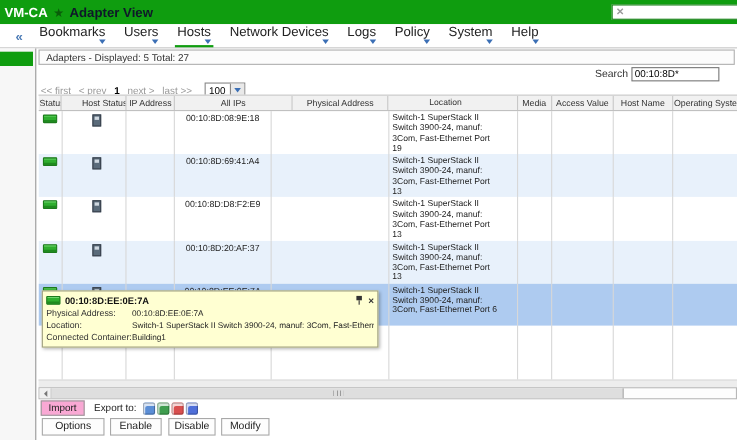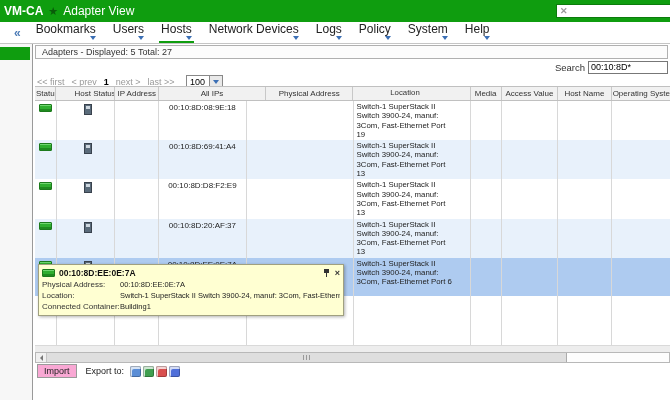--- a/index.html
+++ b/index.html
@@ -4,38 +4,38 @@
 <style>
   * { margin:0; padding:0; box-sizing:border-box; }
   html,body { width:670px; height:400px; }
   body { font-family:"Liberation Sans", sans-serif; background:#fff; overflow:hidden; }
   .frame { position:relative; width:670px; height:400px; background:#fff; overflow:hidden; }
 
   
   .titlebar { position:absolute; left:0; top:0; width:670px; height:22px; background:#0F9D0F; display:flex; align-items:center; padding-left:4px; }
   .titlebar .app { color:#fff; font-size:12px; font-weight:bold; }
   .titlebar .star { color:#0a5c0a; font-size:11px; margin:0 5px; }
-  .titlebar .view { color:#ffffff; font-size:12px; font-weight:normal; }
+  .titlebar .view { color:#0f172a; font-size:12px; font-weight:bold; }
   .tb-input { position:absolute; left:556px; top:4px; width:120px; height:14px; background:#fff; border:1px solid #0b7c0b; display:flex; align-items:center; padding-left:3px; }
   .tb-input .clear { color:#9a9a9a; font-size:9px; font-weight:bold; line-height:1; }
 
   
   .menubar { position:absolute; left:0; top:22px; width:670px; height:22px; background:#fff; border-bottom:1px solid #c5c5c5; display:flex; align-items:stretch; }
   .collapse { color:#4a7ab5; font-size:12px; font-weight:bold; margin-left:14px; align-self:center; cursor:default; }
   .menu-item { display:flex; align-items:flex-end; margin-left:13px; padding:0 2px; font-size:12px; color:#222; border-bottom:2px solid transparent; cursor:default;flex-direction:column; }
   .menu-item.active { border-bottom:2px solid #0F9D0F; }
   .tri { display:inline-block; width:0; height:0; border-left:3.5px solid transparent; border-right:3.5px solid transparent; border-top:4px solid #3b6fb5; margin-left:4px; }
 
   
   .sidebar { position:absolute; left:0; top:44px; width:33px; height:356px; background:#f7f7f7; border-right:1px solid #9a9a9a; }
   .sidebar .green-block { margin-top:3px; width:30px; height:13px; background:#0F9D0F; }
 
   
   .summary-bar { position:absolute; left:35px; top:45px; width:633px; height:14px; border:1px solid #b0b0b0; background:#fcfcfc; font-size:9px; color:#333; line-height:12px; padding-left:6px; }
-  .search-row { position:absolute; right:2px; top:60px; height:14px; display:flex; align-items:center; }
+  .search-row { position:absolute; right:16px; top:60px; height:14px; display:flex; align-items:center; }
   .search-row .lbl { font-size:9.5px; color:#333; margin-right:3px; }
   .search-row input { width:80px; height:13px; border:1px solid #777; font-size:9px; font-family:"Liberation Sans",sans-serif; padding:0 2px; }
   .pag-row { position:absolute; left:37px; top:75px; height:14px; display:flex; align-items:center; font-size:9px; color:#999; }
   .pag-row .pag-link { margin-right:7px; cursor:default; }
   .pag-row .pag-cur { margin-right:7px; color:#000; font-weight:bold; }
   .pagesize { display:flex; margin-left:4px; border:1px solid #888; height:14px; background:#fff; }
   .pagesize .val { width:22px; font-size:9px; color:#000; text-align:center; line-height:12px; }
   .pagesize .arrow { width:13px; background:#e9e9e9; border-left:1px solid #888; display:flex; align-items:center; justify-content:center; }
   .pagesize .arrow .tri { margin:0; }
 
@@ -274,20 +274,26 @@
 
   <div class="import-row">
     <button class="btn">Import</button>
     <span class="export-lbl">Export to:</span>
     <span class="xicon ic-csv"></span>
     <span class="xicon ic-xls"></span>
     <span class="xicon ic-pdf"></span>
     <span class="xicon ic-rtf"></span>
   </div>
 
+  <div class="actions-row">
+    <button class="action-btn ab0">Options</button>
+    <button class="action-btn ab1">Enable</button>
+    <button class="action-btn ab2">Disable</button>
+    <button class="action-btn ab3">Modify</button>
+  </div>
 
   <div class="tooltip">
     <div class="tt-header">
       <span class="adapter-icon"></span>
       <span class="tt-title">00:10:8D:EE:0E:7A</span>
       <span class="tt-right">
         <span class="pin"></span>
         <span class="tt-close">×</span>
       </span>
     </div>

